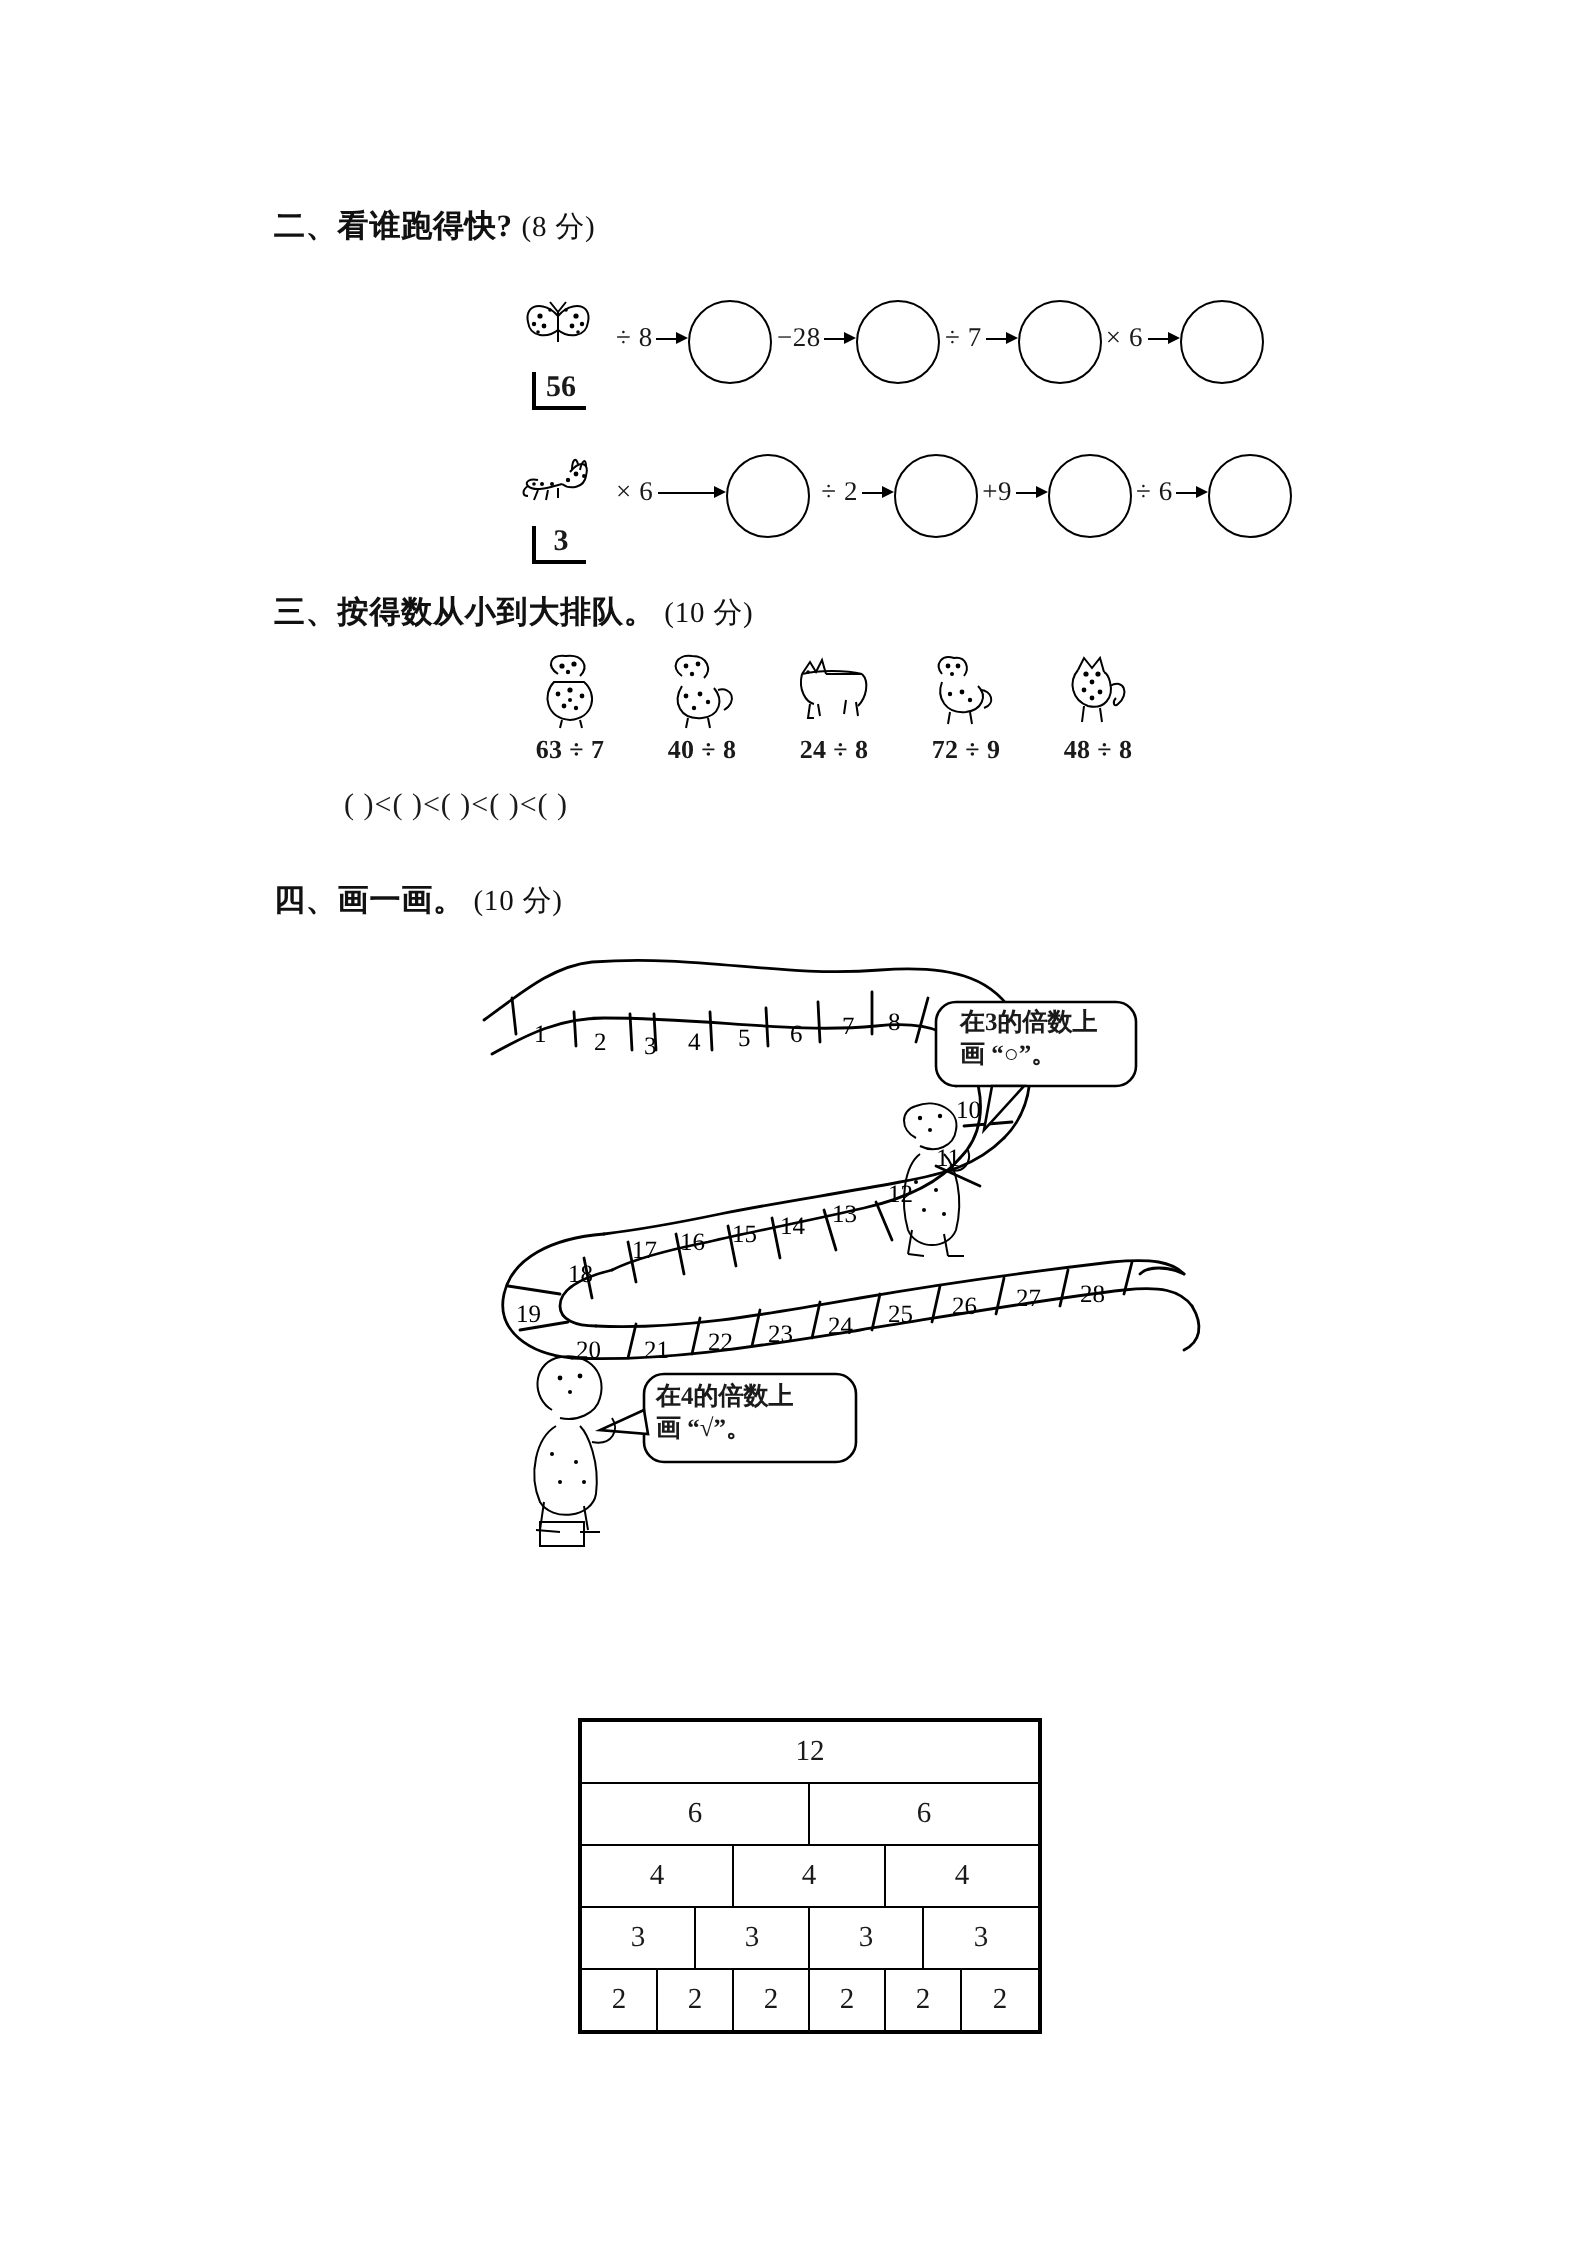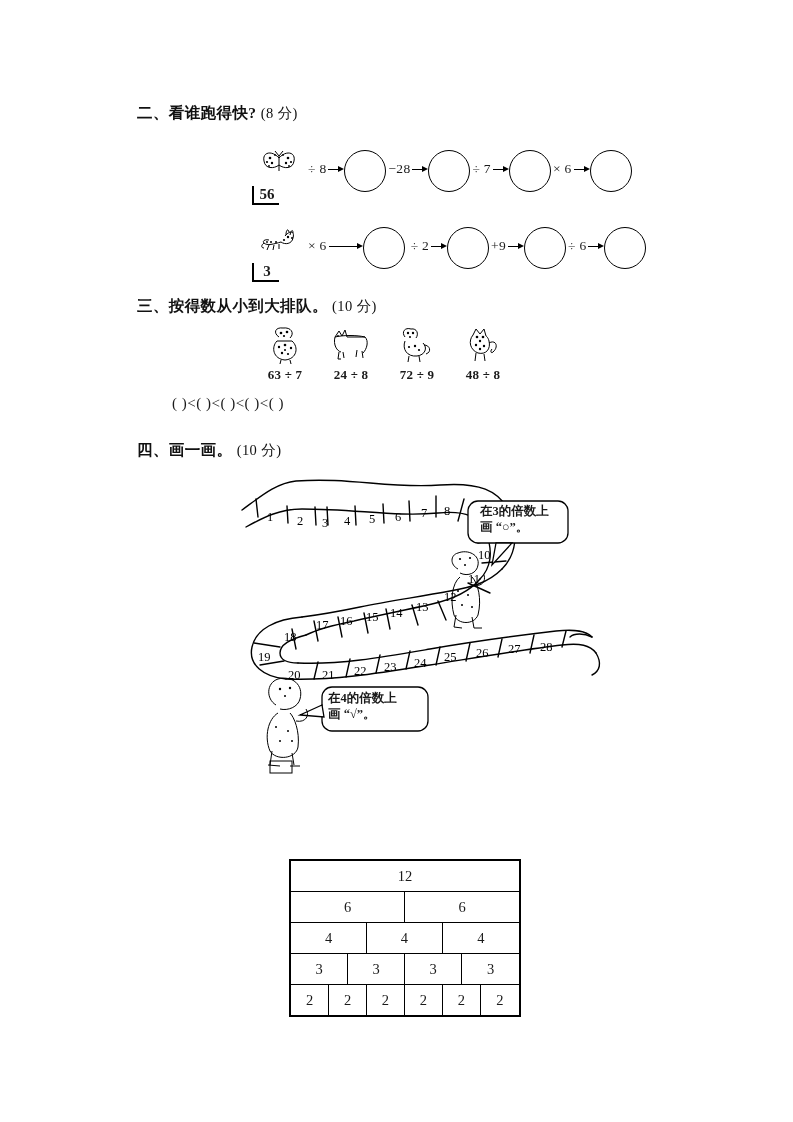--- a/index.html
+++ b/index.html
@@ -42,21 +42,21 @@
     display: flex;
     align-items: center;
     height: 52px;
   }
   .start-box {
     position: relative;
     width: 54px;
     height: 52px;
     display: flex;
     flex-direction: column;
-    align-items: flex-start;
+    align-items: center;
     justify-content: flex-end;
     margin-top: 16px;
   }
   .sketch-animal {
     position: absolute;
     top: -4px;
     left: 50%;
     transform: translateX(-50%);
     width: 40px;
     height: 30px;
@@ -286,20 +286,40 @@
           <circle cx="22" cy="20" r="1.3"></circle>
             <circle cx="28" cy="23" r="1.2"></circle>
           <circle cx="19" cy="28" r="1.2"></circle>
             <circle cx="25" cy="29" r="1.1"></circle>
           <circle cx="22" cy="25" r="1"></circle>
         </g>
       </svg>
       <span class="animal-expr">63 ÷ 7</span>
     </div>
 
+    <div class="animal-cell">
+      <svg class="animal-pic" viewBox="0 0 44 40">
+        <g stroke="#000" stroke-width="1" fill="none">
+          <path d="M12 13 C6 9, 9 2, 17 3 C25 3, 27 10, 23 14"></path>
+          <path d="M12 18 C7 26, 11 35, 22 34 C31 33, 33 25, 28 19"></path>
+          <path d="M30 20 C37 18, 40 26, 33 30"></path>
+          <path d="M15 34 L14 39 M25 34 L26 39"></path>
+        </g>
+        <g fill="#000">
+          <circle cx="14" cy="8" r="1.2"></circle>
+            <circle cx="20" cy="7" r="1.2"></circle>
+          <circle cx="17" cy="12" r="1.1"></circle>
+            <circle cx="14" cy="23" r="1.2"></circle>
+          <circle cx="21" cy="22" r="1.2"></circle>
+            <circle cx="25" cy="26" r="1.1"></circle>
+          <circle cx="18" cy="29" r="1.1"></circle>
+        </g>
+      </svg>
+      <span class="animal-expr">40 ÷ 8</span>
+    </div>
 
     <div class="animal-cell">
       <svg class="animal-pic" viewBox="0 0 44 40">
         <g stroke="#000" stroke-width="1" fill="none">
           <path d="M6 12 L10 6 L13 11 L16 5 L18 12"></path>
           <path d="M6 12 C4 20, 8 26, 12 27"></path>
           <path d="M18 12 L36 12"></path>
           <path d="M36 12 C40 16, 38 24, 34 28"></path>
           <path d="M10 27 L9 34 L12 34 M14 27 L15 33"></path>
           <path d="M33 26 L34 33 M28 25 L27 32"></path>

